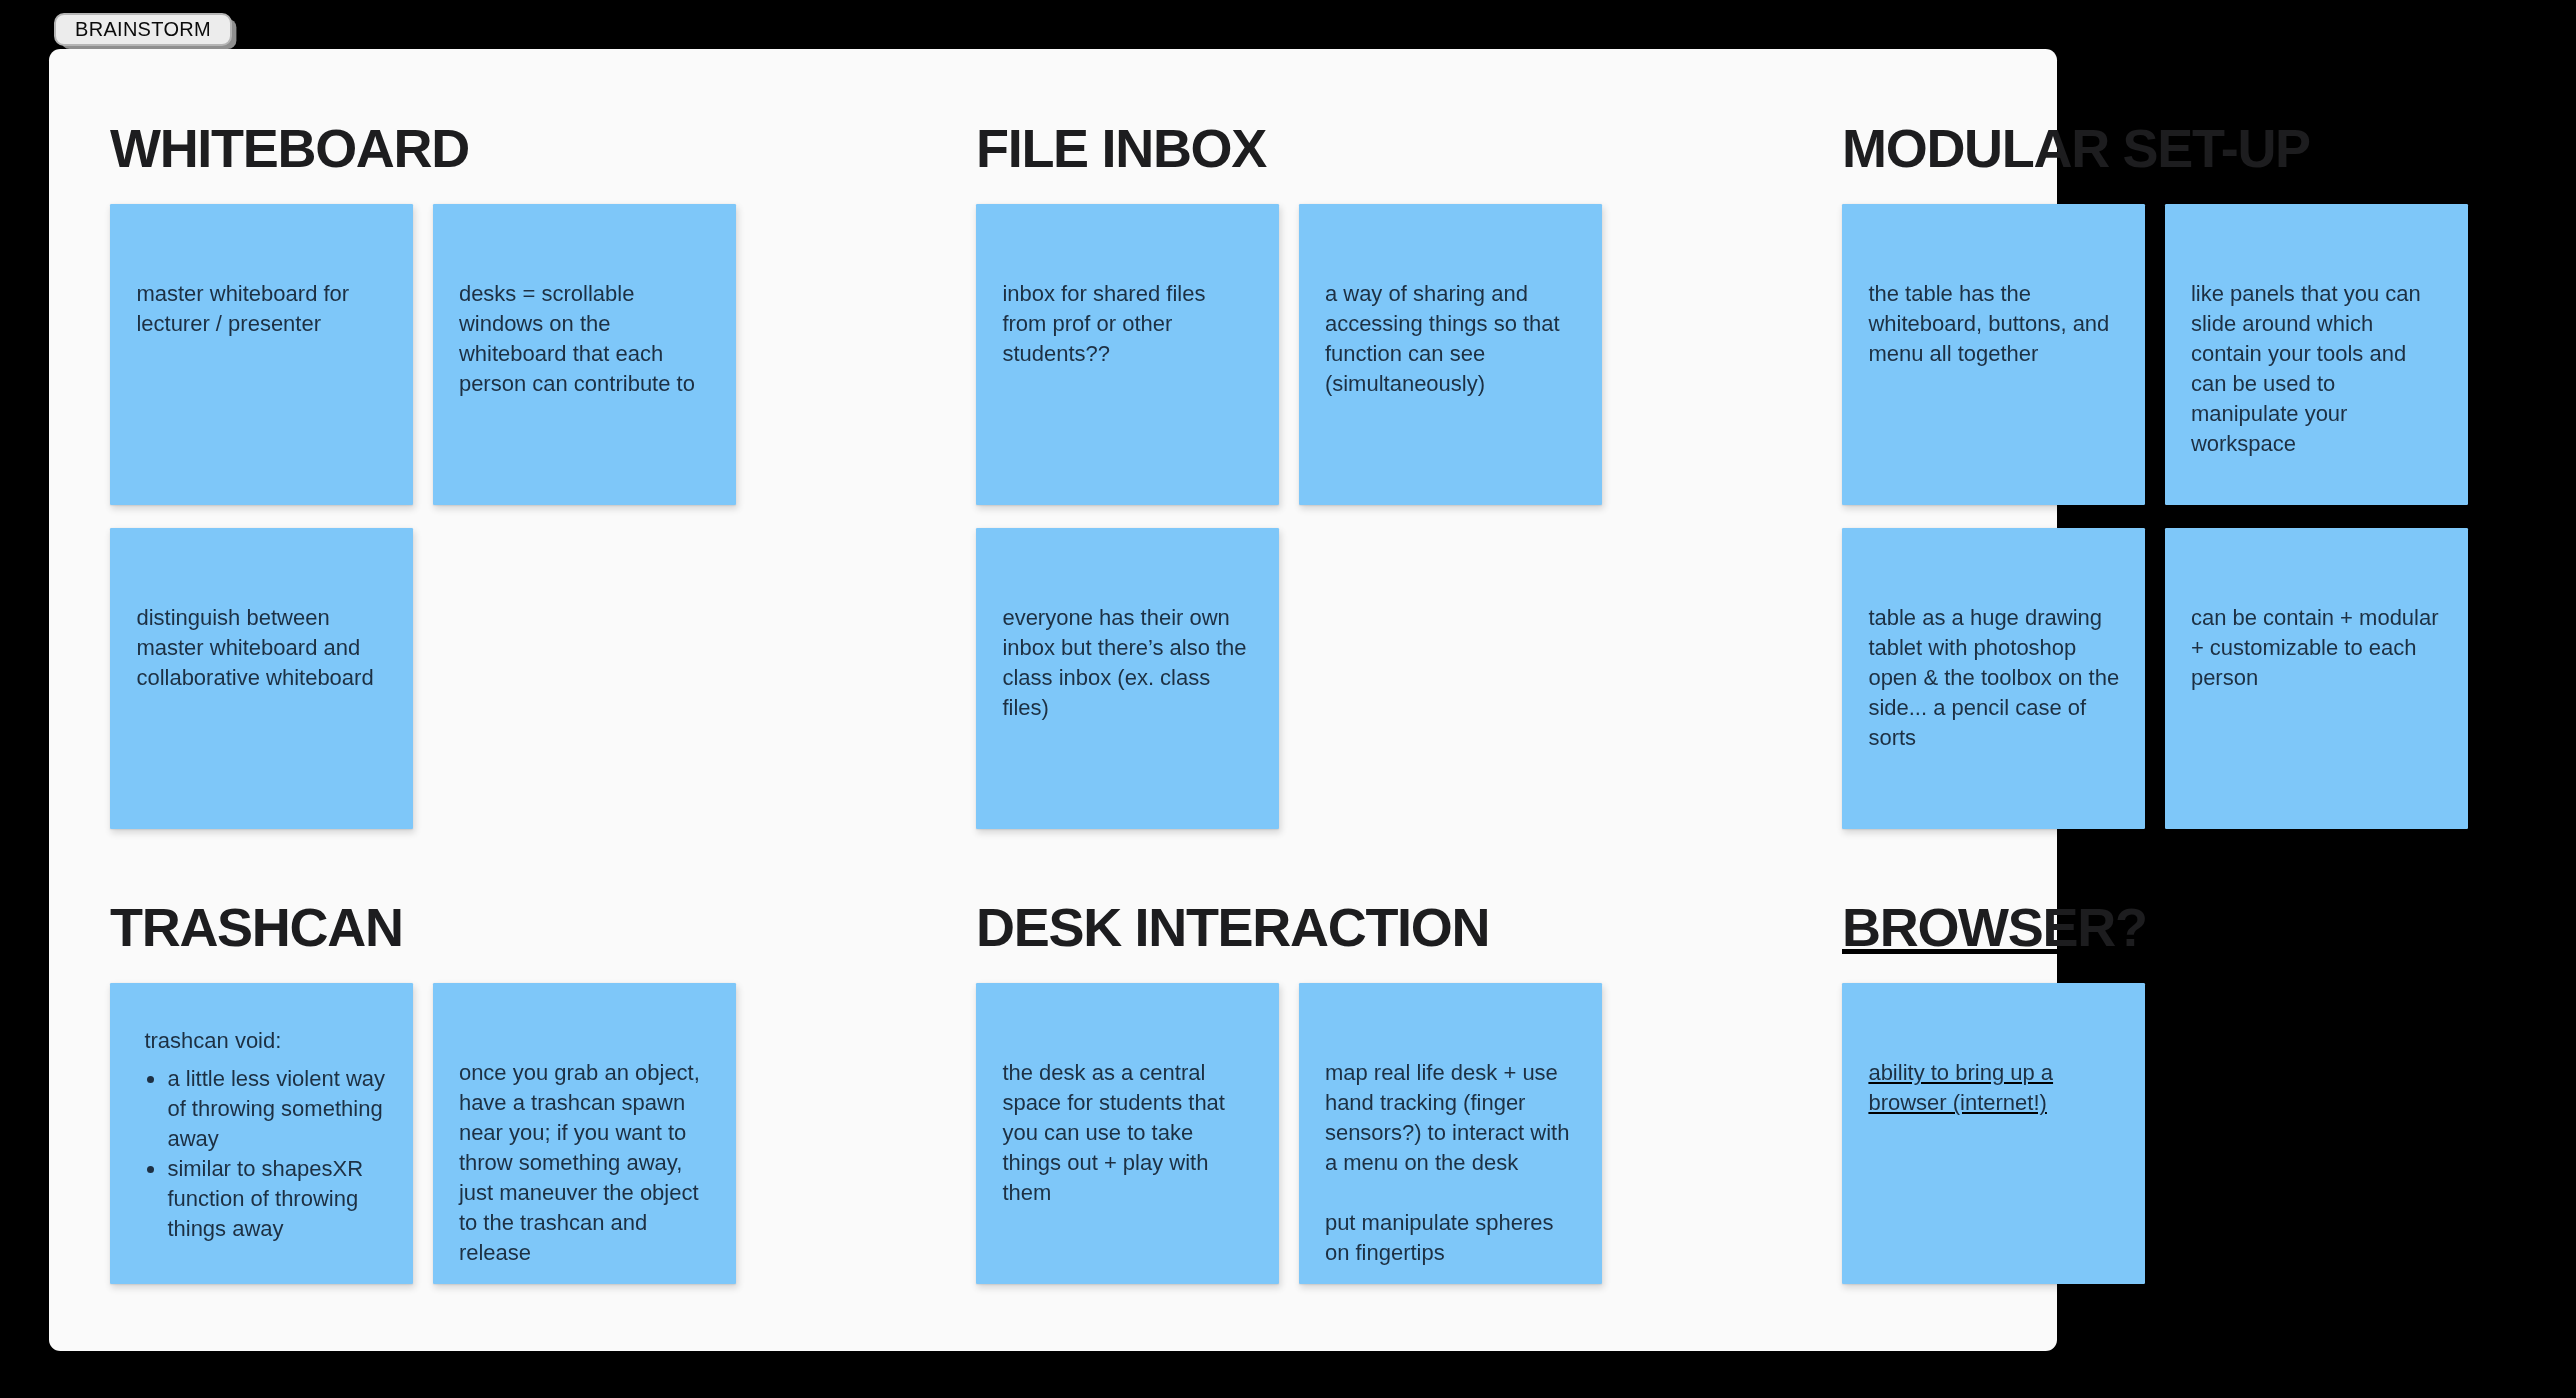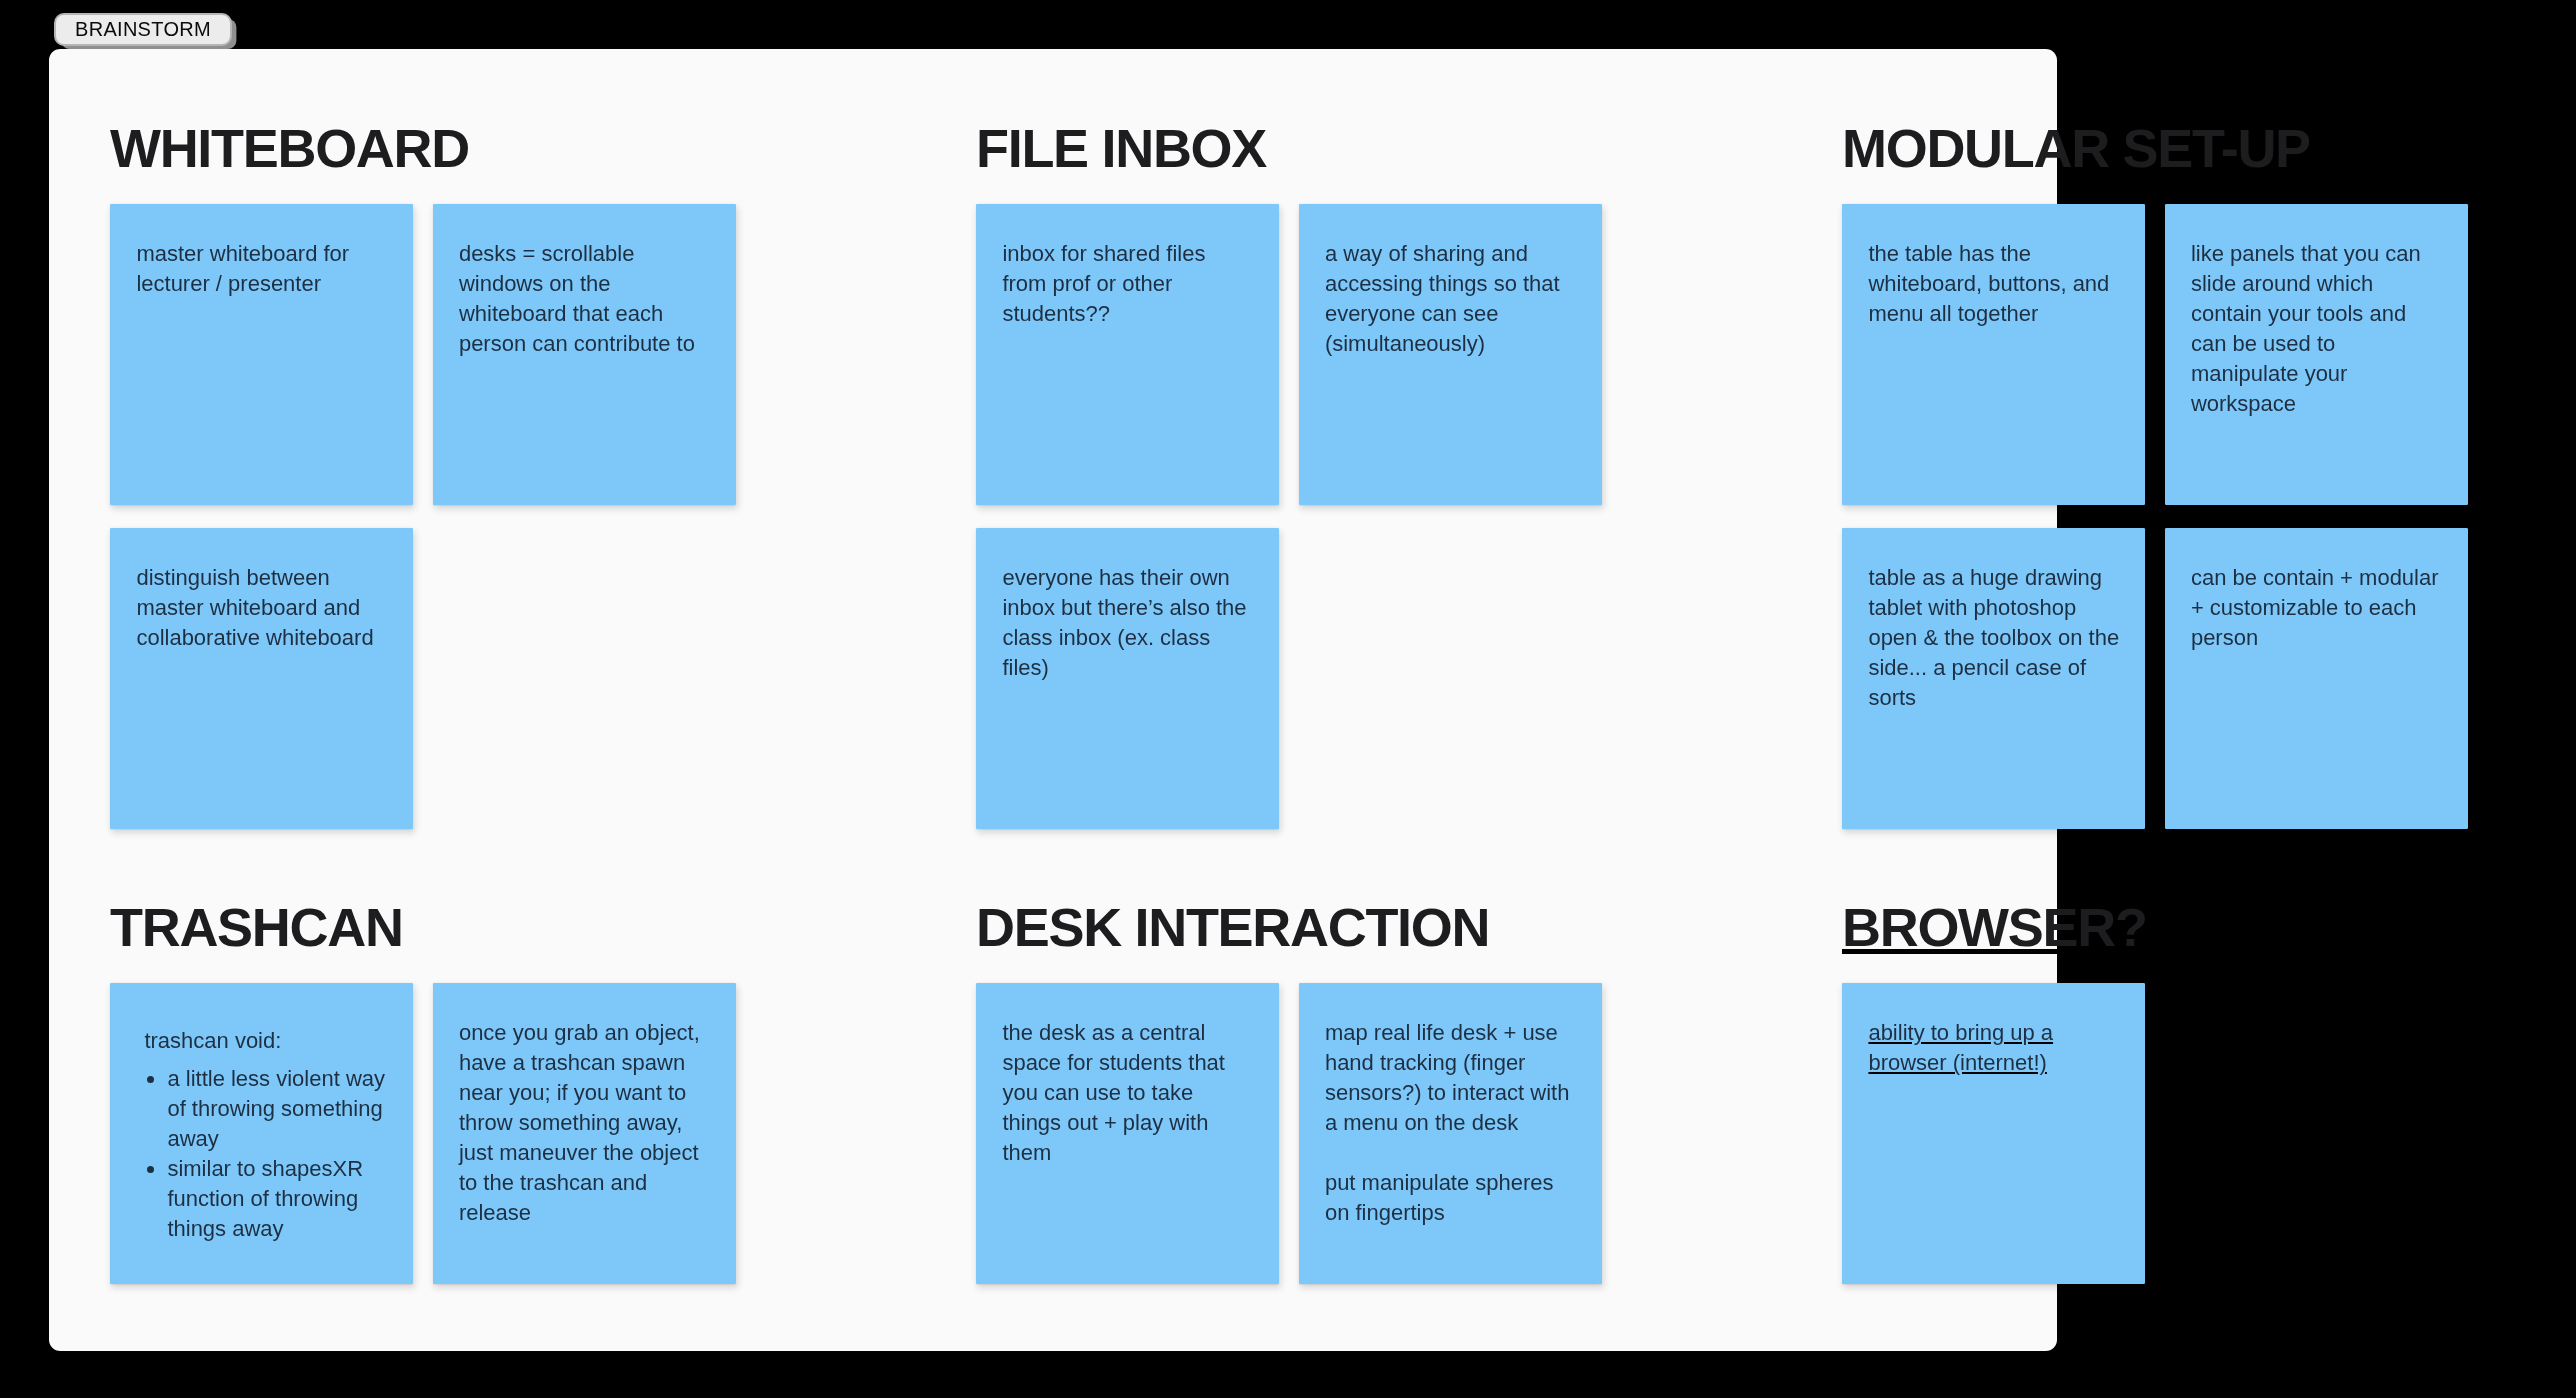--- a/index.html
+++ b/index.html
@@ -52,21 +52,21 @@
   
   .sticky {
     width: 303px; height: 301px;
     background: #7ec7f9;
     border-radius: 1.3px;
     padding: 35px 25px 25px 26.4px;
     color: #1d3043;
     font-size: 22px; line-height: 30px;
     box-shadow: 1.9px 3.8px 7.5px rgba(0,0,0,0.14), 0 0.6px 1.3px rgba(0,0,0,0.08);
   }
-  .sticky-text { white-space: pre-line; }
+  .sticky-text { white-space: pre-line; margin-top: 40px; }
   .sticky-intro { margin: 8px; }
   .sticky ul { margin: 0; padding-left: 31px; }
   .sticky li { padding-left: 0; }
 </style>
 </head>
 <body>
 
 <div class="board-tab">
   <span class="board-tab-label">BRAINSTORM</span>
 </div>
@@ -88,21 +88,21 @@
         </div>
       </div>
     </div>
     <div class="section" style="left: 927px; top: 69px;">
       <h2 class="section-title">FILE INBOX</h2>
       <div class="note-row">
         <div class="sticky">
           <div class="sticky-text">inbox for shared files from prof or other students??</div>
         </div>
         <div class="sticky">
-          <div class="sticky-text">a way of sharing and accessing things so that everyone can see (simultaneously)</div>
+          <div class="sticky-text">a way of sharing and accessing things so that function can see (simultaneously)</div>
         </div>
       </div>
       <div class="note-row">
         <div class="sticky">
           <div class="sticky-text">everyone has their own inbox but there’s also the class inbox (ex. class files)</div>
         </div>
       </div>
     </div>
     <div class="section" style="left: 1793px; top: 69px;">
       <h2 class="section-title">MODULAR SET-UP</h2>

